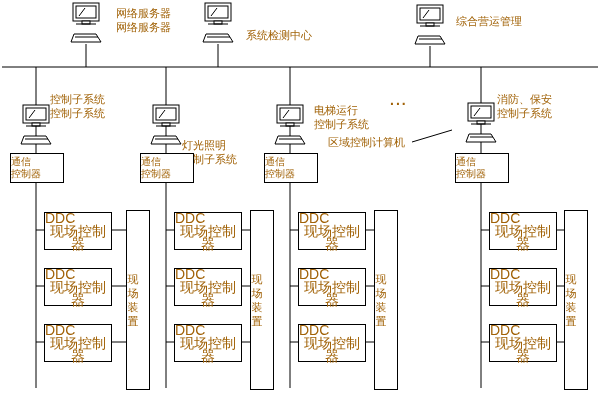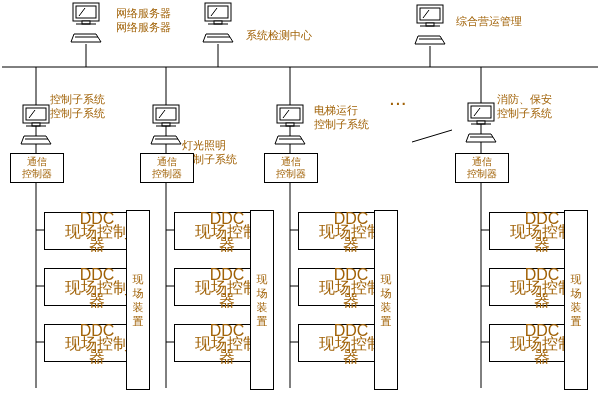--- a/index.html
+++ b/index.html
@@ -5,25 +5,25 @@
   html,body{margin:0;padding:0;background:#fff;}
   #canvas{
     position:relative;width:600px;height:400px;background:#ffffff;
     font-family:"Liberation Sans", sans-serif;color:#a16207;overflow:hidden;
   }
   #wires{position:absolute;left:0;top:0;width:600px;height:400px;}
   .abs{position:absolute;}
   .lbl{font-size:11px;line-height:14px;white-space:nowrap;}
   .box{
     position:absolute;border:1px solid #000;background:#fff;
-    display:flex;flex-direction:column;align-items:center;justify-content:center;
+    display:flex;flex-direction:column;align-items:flex-start;justify-content:center;
     text-align:center;
   }
   .comm-box{width:52px;height:28px;font-size:10px;line-height:12px;}
-  .ddc-box{width:66px;height:36px;font-size:16px;line-height:13px;padding-left:19px;}
+  .ddc-box{width:66px;height:36px;font-size:14px;line-height:13px;}
   .field-box{width:22px;height:178px;}
   .field-box span{display:block;width:12px;word-break:break-all;font-size:11px;line-height:14px;text-align:center;}
   .pc{position:absolute;width:36px;height:46px;}
   .dots{font-size:14px;font-weight:bold;letter-spacing:2px;}
 </style>
 </head>
 <body>
 
 <div id="canvas">
 
@@ -162,20 +162,21 @@
   <div class="abs lbl" style="left:314px;top:95px;margin-top:8px;">
     <div>电梯运行</div>
     <div>控制子系统</div>
   </div>
   <div class="abs lbl" style="left:497px;top:92px;text-align:right;">
     <div>消防、保安</div>
     <div>控制子系统</div>
   </div>
 
   <div class="abs dots" style="left:390px;top:92px;">...</div>
+  <div class="abs lbl" style="left:328px;top:135px;">区域控制计算机</div>
 
   <div class="box comm-box" style="left:10px;top:153px;">
     <span>通信</span>
     <span>控制器</span>
   </div>
   <div class="box comm-box" style="left:140px;top:153px;">
     <span>通信</span>
     <span>控制器</span>
   </div>
   <div class="box comm-box" style="left:264px;top:153px;">

